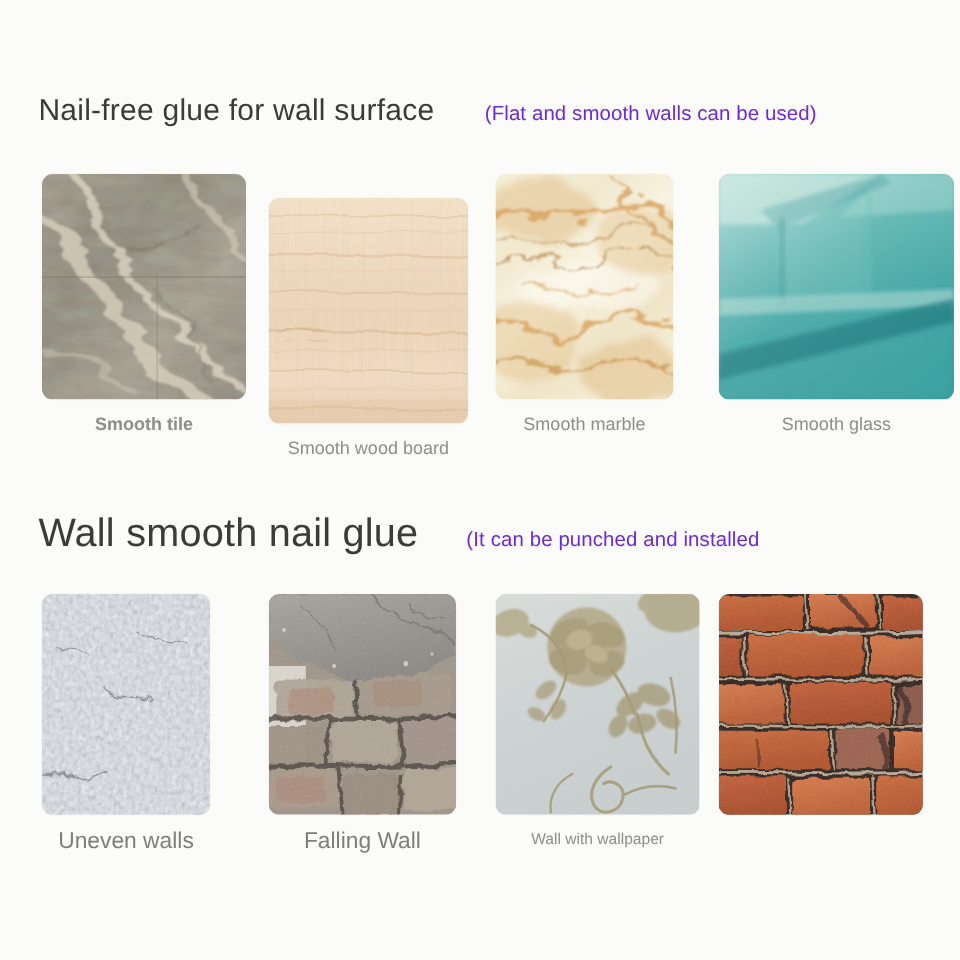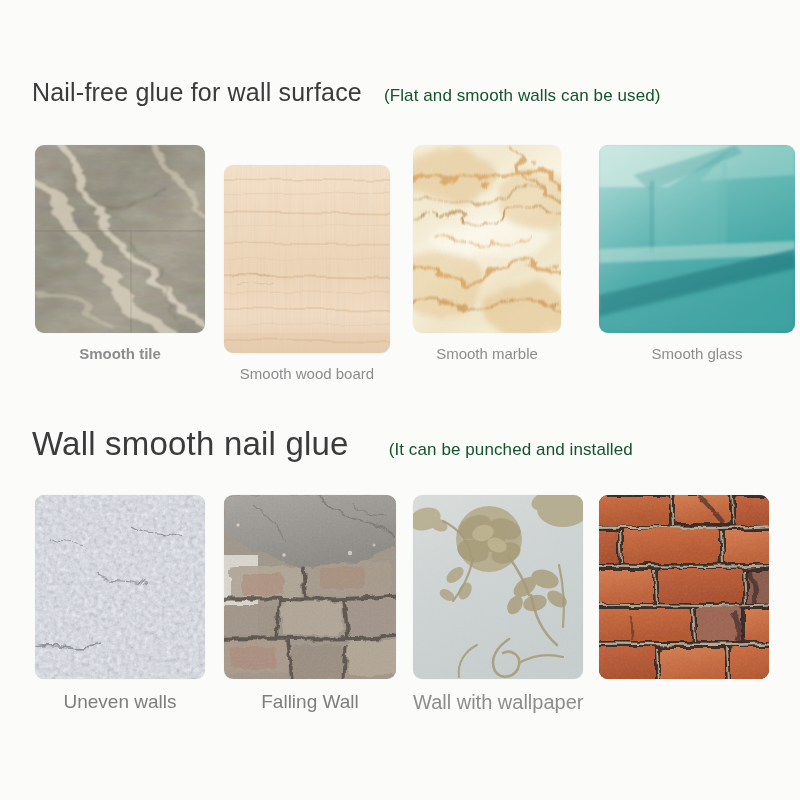--- a/index.html
+++ b/index.html
@@ -26,27 +26,27 @@
     display: flex;
     align-items: baseline;
     white-space: nowrap;
   }
   .section-head .title {
     color: #3b3b3b;
     font-weight: 400;
     letter-spacing: .2px;
   }
   .section-head .note {
-    color: #14532d;
+    color: #6d28d9;
     font-weight: 400;
     letter-spacing: .1px;
     text-align: right;
   }
 
-  #head-1 { left: 32px; top: 78px; }
+  #head-1 { left: 32px; top: 78px; gap: 20px; }
   #head-1 .title { font-size: 25px; }
   #head-1 .note  { font-size: 17px; margin-left: 22px; }
 
   #head-2 { left: 32px; top: 425px; }
   #head-2 .title { font-size: 33px; }
   #head-2 .note  { font-size: 17px; margin-left: 40px; }
 
   
   .row { position: absolute; left: 0; width: 800px; }
   #row-1 { top: 145px; }
@@ -79,27 +79,27 @@
 
   
   #row-1 .cell:nth-child(1) { left: 35px;  width: 170px; font-weight: bold; }
   #row-1 .cell:nth-child(2) { left: 224px; width: 166px; margin-top: 20px; }
   #row-1 .cell:nth-child(3) { left: 413px; width: 148px; }
   #row-1 .cell:nth-child(4) { left: 599px; width: 196px; }
   #row-1 .tile { height: 188px; }
   #row-1 .caption { top: 200px; font-size: 15px; }
 
   
-  #row-2 .cell:nth-child(1) { left: 35px;  width: 170px; }
-  #row-2 .cell:nth-child(2) { left: 224px; width: 172px; }
+  #row-2 .cell:nth-child(1) { left: 35px;  width: 140px; }
+  #row-2 .cell:nth-child(2) { left: 224px; width: 156px; }
   #row-2 .cell:nth-child(3) { left: 413px; width: 170px; }
   #row-2 .cell:nth-child(4) { left: 599px; width: 170px; }
   #row-2 .tile { height: 184px; }
   #row-2 .caption { top: 196px; font-size: 19px; color: #7e7e7e; }
-  #row-2 .cell:nth-child(3) .caption { font-size: 20px; color: #8d8d8d; }
+  #row-2 .cell:nth-child(3) .caption { font-size: 13px; color: #8d8d8d; }
 </style>
 </head>
 <body>
 
 <div class="page">
 
   <div class="section-head" id="head-1">
     <span class="title">Nail-free glue for wall surface</span>
     <span class="note">(Flat and smooth walls can be used)</span>
   </div>

